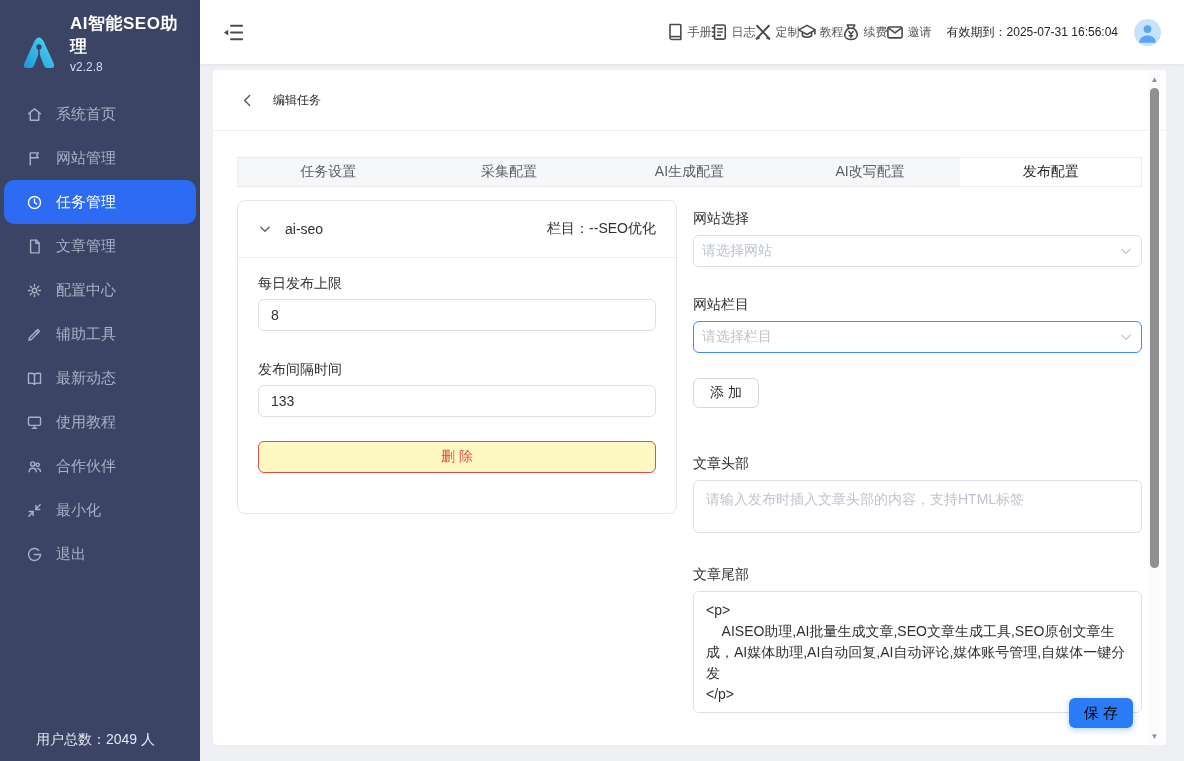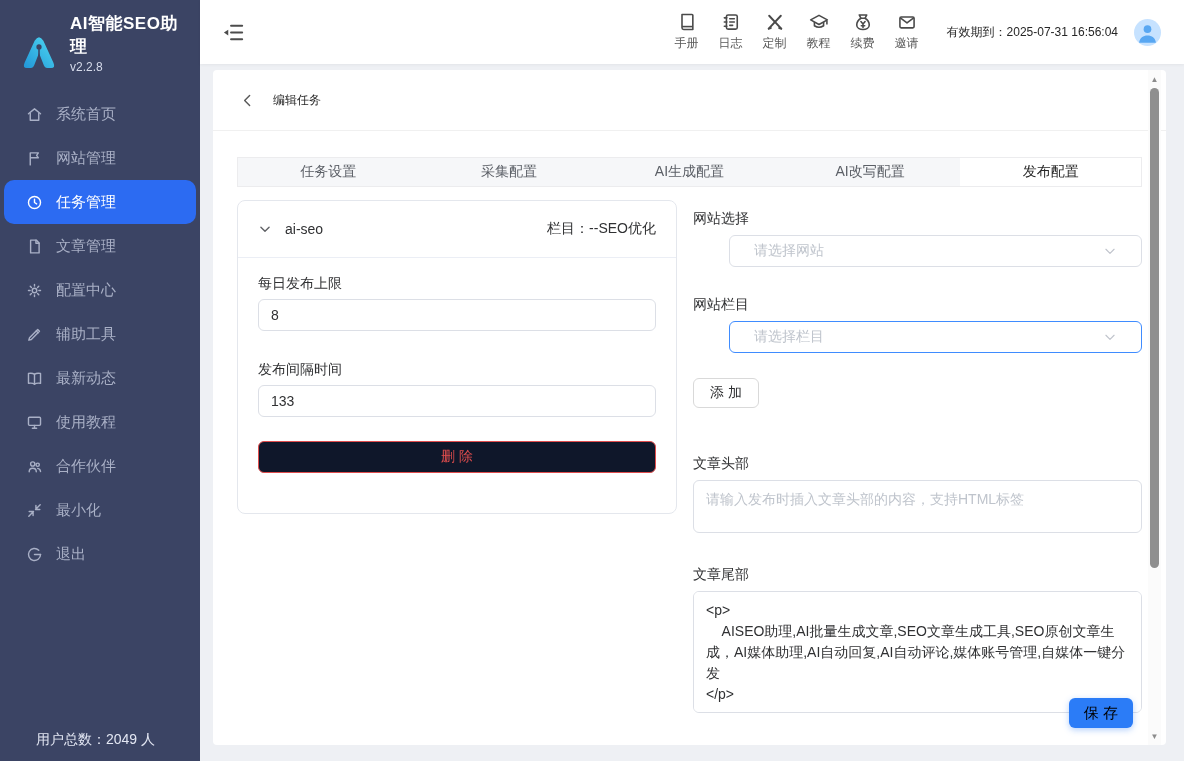--- a/index.html
+++ b/index.html
@@ -22,21 +22,21 @@
     border-radius:10px; }
   .side-item .si-icon { width:17px; height:17px; color:inherit; }
   .side-footer { position:absolute; left:36px; bottom:12px; color:#e3e7f3; font-size:14px; }
 
   
   .topbar { position:absolute; left:200px; top:0; width:984px; height:64px; background:#fff;
     display:flex; align-items:center; box-shadow:0 1px 3px rgba(0,0,0,0.05); }
   .collapse-btn { margin-left:22px; color:#4c4c4c; cursor:pointer; }
   .top-right { margin-left:auto; display:flex; align-items:center; }
   .h-actions { display:flex; }
-  .h-action { width:44px; display:flex; flex-direction:column; align-items:center; gap:3px;
+  .h-action { width:44px; display:flex; flex-direction:row; align-items:center; gap:3px;
     cursor:pointer; color:#4a4a4a; }
   .h-label { font-size:12px; color:#595959; white-space:nowrap; }
   .expiry { font-size:12px; color:#262626; margin-left:18px; white-space:nowrap; }
   .avatar { width:27px; height:27px; border-radius:50%; background:#c6e2ff; margin-left:16px;
     margin-right:23px; overflow:hidden; display:flex; align-items:flex-end; justify-content:center; }
 
   
   .content { position:absolute; left:213px; top:70px; width:953px; height:675px; background:#fff;
     border-radius:4px; overflow:hidden; }
   .page-head { height:61px; display:flex; align-items:center; gap:17px; padding-left:26px;
@@ -56,27 +56,27 @@
   .task-card { width:440px; border:1px solid #e4e7ed; border-radius:8px; background:#fff; }
   .tc-head { height:57px; border-bottom:1px solid #ebeef5; display:flex; align-items:center;
     padding:0 20px; gap:13px; }
   .tc-name { font-size:14px; color:#303133; }
   .tc-col { margin-left:auto; font-size:14px; color:#303133; }
   .tc-body { padding:15px 20px 40px 20px; }
   .flabel { font-size:14px; color:#303133; height:20px; line-height:20px; }
   .inp { width:100%; height:32px; border:1px solid #dcdfe6; border-radius:6px; padding:0 12px;
     font-size:14px; color:#303133; outline:none; font-family:inherit; background:#fff; }
   .mb6 { margin-bottom:6px; } .mt28 { margin-top:28px; } .mt24 { margin-top:24px; }
-  .btn-danger { width:100%; height:32px; background:#0f172a; border:1px solid #e04d4d; color:#e04d4d;
+  .btn-danger { width:100%; height:32px; background:#fef9c3; border:1px solid #e04d4d; color:#e04d4d;
     border-radius:6px; font-size:14px; cursor:pointer; font-family:inherit; }
 
   
   .form-col { flex:1; margin-left:16px; }
   .select { height:32px; border:1px solid #dcdfe6; border-radius:6px; display:flex;
-    align-items:center; padding:0 24px; cursor:pointer; background:#fff;margin-left:36px; }
+    align-items:center; padding:0 8px; cursor:pointer; background:#fff; }
   .select.focused { border-color:#3f8cff; }
   .ph { font-size:14px; color:#bfc4cc; }
   .sel-arrow { margin-left:auto; color:#c0c4cc; }
   .btn-add { height:30px; padding:0 16px; background:#fff; border:1px solid #d9d9d9;
     border-radius:6px; font-size:14px; color:#303133; cursor:pointer; font-family:inherit; }
   .ta { width:100%; border:1px solid #dcdfe6; border-radius:6px; padding:8px 12px; font-size:14px;
     color:#303133; font-family:inherit; resize:none; outline:none; line-height:21px; }
   .ta::placeholder, .inp::placeholder { color:#bfc4cc; }
   .ta-head { height:53px; }
   .ta-foot { height:122px; }

